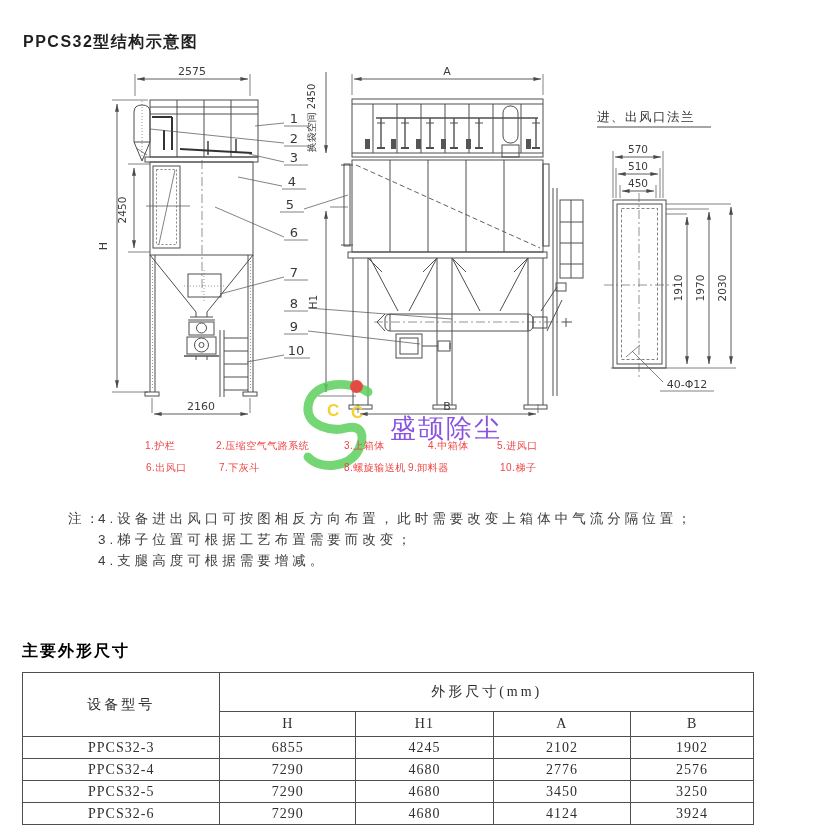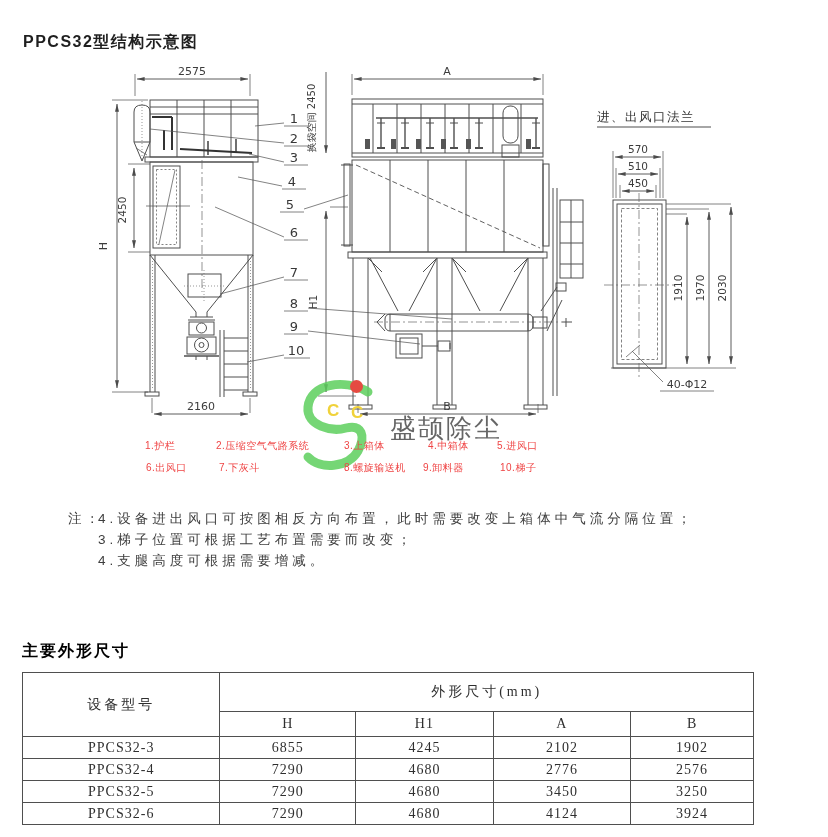--- a/index.html
+++ b/index.html
@@ -33,21 +33,21 @@
   .note-line{display:flex;}
   .note-label{width:30px;flex:0 0 auto;}
   .note-indent{margin-left:30px;}
   
   .wm-swirl{position:absolute;left:294px;top:374px;opacity:.85;}
   .wm-dot{position:absolute;left:350px;top:380px;width:13px;height:13px;border-radius:50%;
           background:#e54b42;}
   .wm-c1{position:absolute;left:327px;top:401px;font-size:17px;font-weight:bold;color:#f0d23a;}
   .wm-c2{position:absolute;left:351px;top:403px;font-size:17px;font-weight:bold;color:#f0d23a;}
   .wm-brand{position:absolute;left:390px;top:411px;font-size:26px;letter-spacing:2px;
-          color:#404040;opacity:.8;white-space:nowrap;}
+          color:#6d28d9;opacity:.8;white-space:nowrap;}
   
   .dim-table{position:absolute;left:22px;top:672px;width:732px;border-collapse:collapse;
           font-family:"Liberation Serif",serif;font-size:14px;color:#2f2f2f;}
   .dim-table td{border:1px solid #4f4f4f;text-align:center;letter-spacing:1px;padding:0;}
   .dim-table .h1r td{height:38px;letter-spacing:3px;}
   .dim-table .h2r td{height:24px;}
   .dim-table .dr td{height:21px;}
 </style>
 </head>
 <body>
@@ -383,21 +383,21 @@
 
   <div>
     <span class="legend-item" style="left:145px;top:439px">1.护栏</span>
     <span class="legend-item" style="left:216px;top:439px">2.压缩空气气路系统</span>
     <span class="legend-item" style="left:344px;top:439px">3.上箱体</span>
     <span class="legend-item" style="left:428px;top:439px">4.中箱体</span>
     <span class="legend-item" style="left:497px;top:439px">5.进风口</span>
     <span class="legend-item" style="left:146px;top:461px">6.出风口</span>
     <span class="legend-item" style="left:219px;top:461px">7.下灰斗</span>
     <span class="legend-item" style="left:344px;top:461px">8.螺旋输送机</span>
-    <span class="legend-item" style="left:423px;top:461px">9.卸料器</span>
+    <span class="legend-item" style="left:408px;top:461px">9.卸料器</span>
     <span class="legend-item" style="left:500px;top:461px">10.梯子</span>
   </div>
 
   <div class="notes">
     <div class="note-line">
       <span class="note-label">注：</span>
       <span>4.设备进出风口可按图相反方向布置，此时需要改变上箱体中气流分隔位置；</span>
     </div>
     <div class="note-line note-indent">
         <span>3.梯子位置可根据工艺布置需要而改变；</span>

